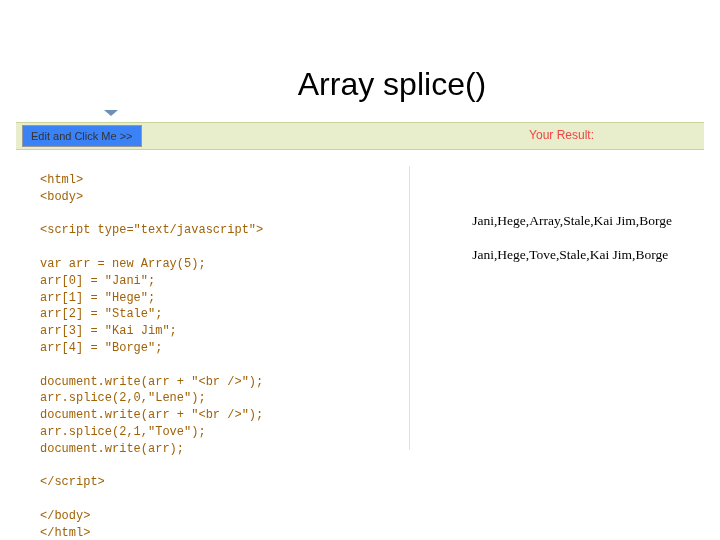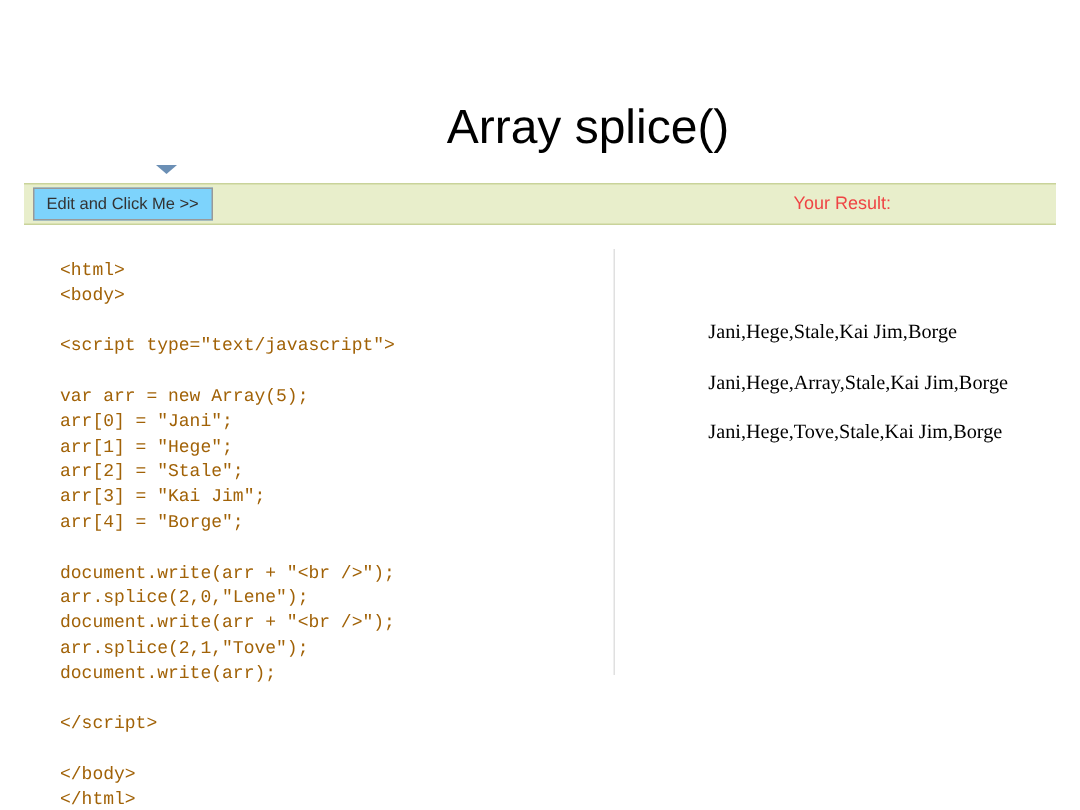--- a/index.html
+++ b/index.html
@@ -35,21 +35,21 @@
       height: 28px;
       background: #e8eecb;
       border-top: 1px solid #c9d39a;
       border-bottom: 1px solid #c9d39a;
     }
     .edit-button {
       position: absolute;
       left: 6px;
       top: 109px;
       height: 22px;
-      background: #7dd3fc;
+      background: #3b82f6;
       border: 1px solid #999;
       font-family: Verdana, Arial, sans-serif;
       font-size: 11px;
       padding: 0 8px;
       cursor: pointer;
       color: #333;
     }
     .result-label {
       position: absolute;
       right: 110px;
@@ -116,17 +116,16 @@
 arr.splice(2,0,"Lene");
 document.write(arr + "&lt;br /&gt;");
 arr.splice(2,1,"Tove");
 document.write(arr);
 
 &lt;/script&gt;
 
 &lt;/body&gt;
 &lt;/html&gt;</div>
   <div class="result-panel">
-    <span class="result-line">Jani,Hege,Stale,Kai Jim,Borge</span>
     <span class="result-line">Jani,Hege,Array,Stale,Kai Jim,Borge</span>
     <span class="result-line">Jani,Hege,Tove,Stale,Kai Jim,Borge</span>
   </div>
 </div>
 
 </body></html>

